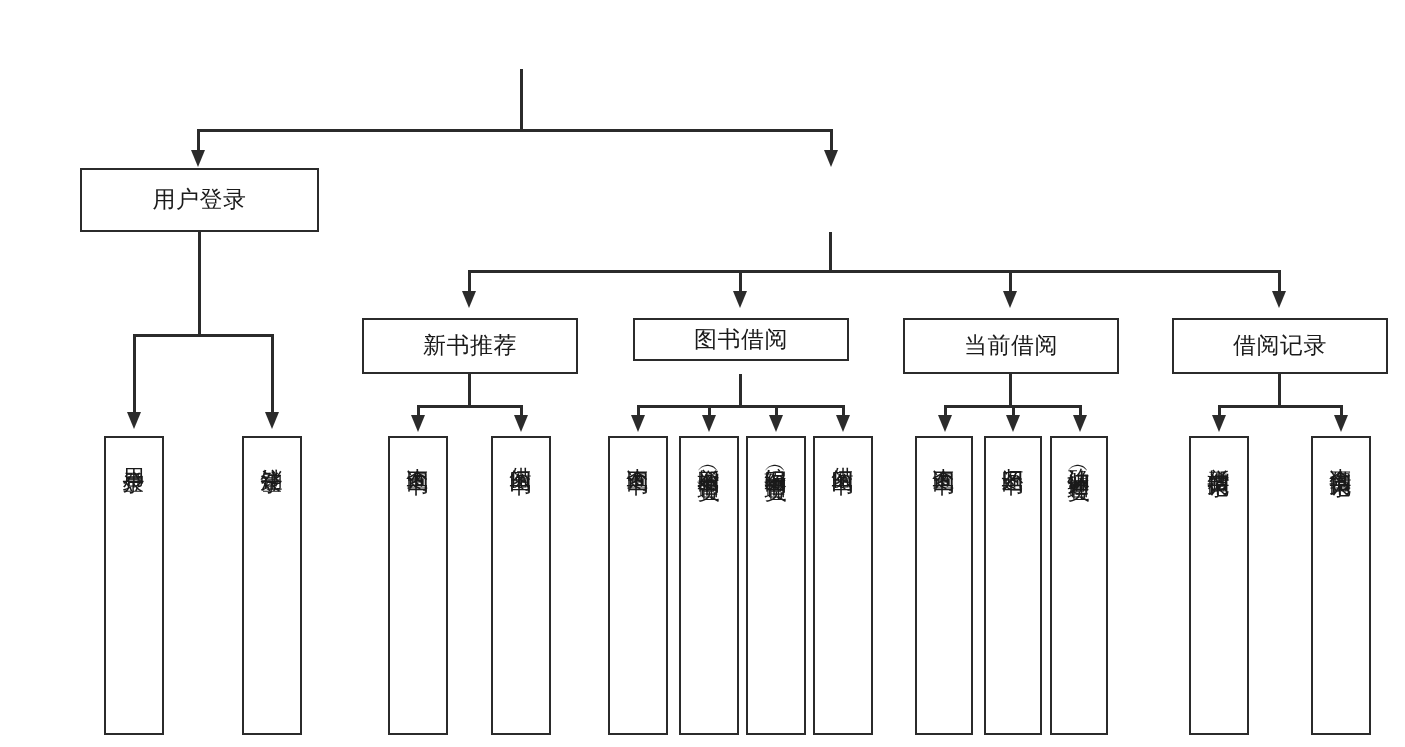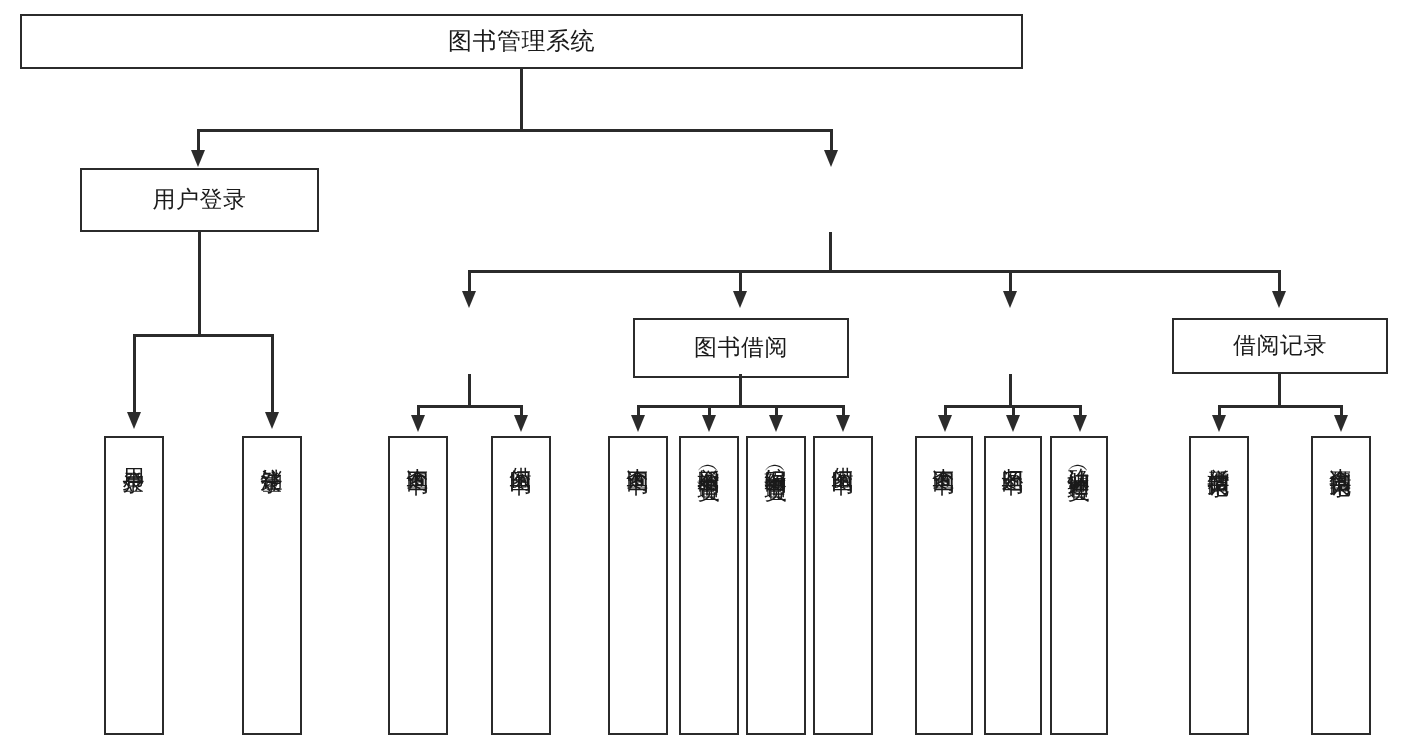--- a/index.html
+++ b/index.html
@@ -76,23 +76,20 @@
     white-space: nowrap;
     letter-spacing: 0.5px;
     pointer-events: none;
   }
 </style>
 </head>
 <body>
 
 <div id="canvas">
 
-  <div class="node h" id="n-root" style="left:20px; top:14px; width:1003px; height:55px;">
-    <span class="label">图书管理系统</span>
-  </div>
 
   <div class="edge vline" style="left:520px; top:69px; height:62px;"></div>
 
   <div class="edge hline" style="left:197px; top:129px; width:636px;"></div>
 
   <div class="edge vline" style="left:197px; top:129px; height:25px;"></div>
   <div class="arrow" style="left:191px; top:150px;"></div>
 
   <div class="edge vline" style="left:830px; top:129px; height:25px;"></div>
   <div class="arrow" style="left:824px; top:150px;"></div>
@@ -124,22 +121,28 @@
 
   <div class="edge vline" style="left:739px; top:270px; height:25px;"></div>
   <div class="arrow" style="left:733px; top:291px;"></div>
 
   <div class="edge vline" style="left:1009px; top:270px; height:25px;"></div>
   <div class="arrow" style="left:1003px; top:291px;"></div>
 
   <div class="edge vline" style="left:1278px; top:270px; height:25px;"></div>
   <div class="arrow" style="left:1272px; top:291px;"></div>
 
-  <div class="node h" style="left:633px; top:318px; width:216px; height:60px;">
+  <div class="node h" style="left:362px; top:318px; width:216px; height:56px;">
+    <span class="label">新书推荐</span>
+  </div>
+  <div class="node h" style="left:633px; top:318px; width:216px; height:43px;">
     <span class="label">图书借阅</span>
+  </div>
+  <div class="node h" style="left:903px; top:318px; width:216px; height:56px;">
+    <span class="label">当前借阅</span>
   </div>
   <div class="node h" style="left:1172px; top:318px; width:216px; height:56px;">
     <span class="label">借阅记录</span>
   </div>
 
   <div class="edge vline" style="left:468px; top:374px; height:33px;"></div>
   <div class="edge hline" style="left:417px; top:405px; width:103px;"></div>
   <div class="edge vline" style="left:417px; top:405px; height:14px;"></div>
   <div class="arrow" style="left:411px; top:415px;"></div>
   <div class="edge vline" style="left:520px; top:405px; height:14px;"></div>

